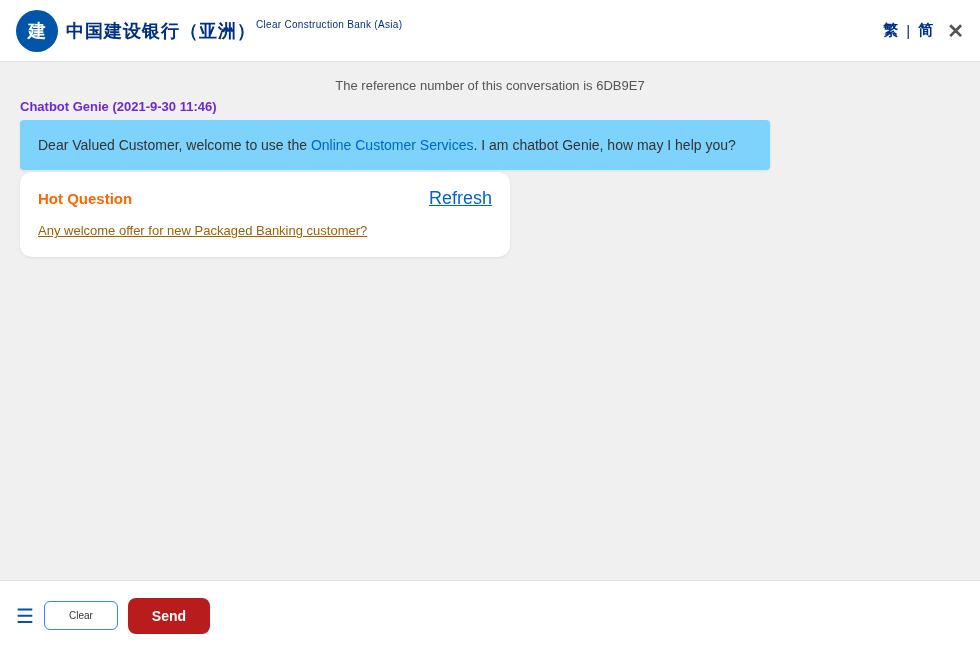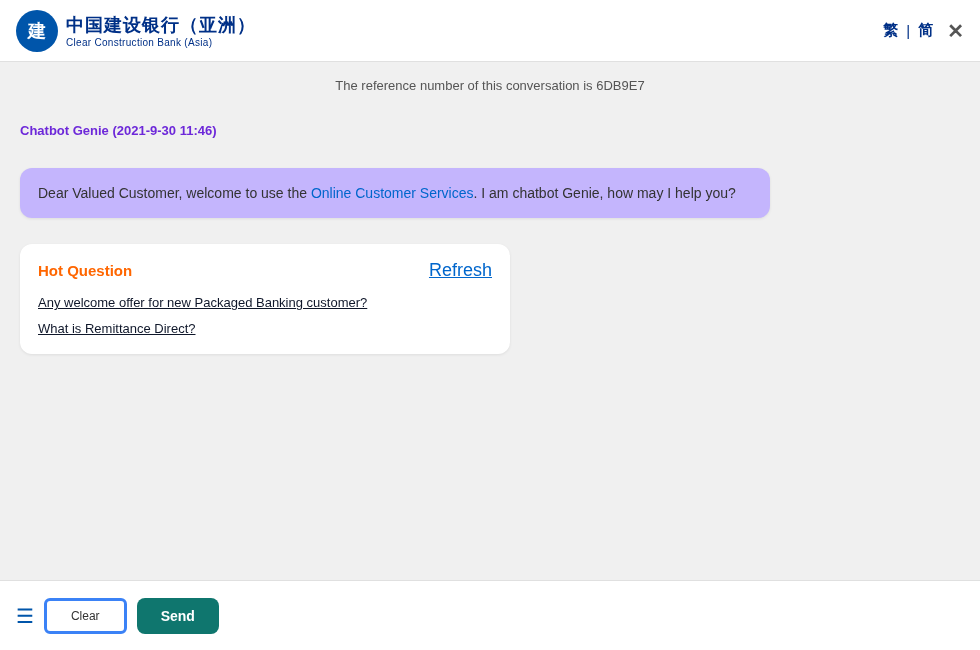--- a/index.html
+++ b/index.html
@@ -28,21 +28,21 @@
       display: flex;
       align-items: center;
       gap: 8px;
     }
     .logo-icon {
       width: 42px;
       height: 42px;
     }
     .logo-text {
       display: flex;
-      flex-direction: column;
+      flex-direction: row;
     }
     .logo-cn {
       font-size: 18px;
       font-weight: bold;
       color: #003087;
       letter-spacing: 1px;
     }
     .logo-en {
       font-size: 10px;
       color: #003087;
@@ -82,21 +82,21 @@
       overflow: hidden;
       position: relative;
     }
 
     .chat-scroll {
       flex: 1;
       overflow-y: auto;
       padding: 16px 20px;
       display: flex;
       flex-direction: column;
-      gap: 26px;
+      gap: 2px;
     }
 
     
     .chat-scroll::-webkit-scrollbar { width: 8px; }
     .chat-scroll::-webkit-scrollbar-track { background: #e8e8e8; }
     .chat-scroll::-webkit-scrollbar-thumb { background: #ccc; border-radius: 4px; }
 
     .reference-text {
       text-align: center;
       color: #555;
@@ -105,22 +105,22 @@
     }
 
     .chatbot-label {
       color: #6d28d9;
       font-size: 13px;
       font-weight: bold;
       margin-bottom: 4px;
     }
 
     .message-bubble {
-      background: #c4b5fd;
-      border-radius: 12px;
+      background: #7dd3fc;
+      border-radius: 4px;
       padding: 14px 18px;
       max-width: 750px;
       font-size: 14px;
       color: #333;
       line-height: 1.6;
       box-shadow: 0 1px 3px rgba(0,0,0,0.08);
     }
     .message-bubble .highlight {
       color: #0066cc;
     }
@@ -149,21 +149,21 @@
       font-size: 18px;
       cursor: pointer;
       text-decoration: underline;
     }
     .hot-question-list {
       display: flex;
       flex-direction: column;
       gap: 6px;
     }
     .hot-question-link {
-      color: #0f172a;
+      color: #a16207;
       font-size: 13px;
       cursor: pointer;
       text-decoration: underline;
       line-height: 1.5;
     }
 
     
     .input-area {
       background: #fff;
       border-top: 1px solid #e0e0e0;
@@ -187,31 +187,31 @@
       border: none;
       outline: none;
       font-size: 14px;
       color: #333;
       background: transparent;
       padding: 4px 0;
     }
 
     .clear-btn {
       background: #fff;
-      border: 3px solid #3b82f6;
+      border: 1px solid #3b82f6;
       color: #333;
-      font-size: 12px;
+      font-size: 10px;
       padding: 8px 24px;
       border-radius: 6px;
       cursor: pointer;
       flex-shrink: 0;
     }
 
     .send-btn {
-      background: #0f766e;
+      background: #b91c1c;
       color: #fff;
       border: none;
       font-size: 14px;
       padding: 10px 24px;
       border-radius: 8px;
       cursor: pointer;
       flex-shrink: 0;
       font-weight: bold;
     }
   </style>
@@ -249,21 +249,20 @@
       <span>Dear Valued Customer, welcome to use the </span><span class="highlight">Online Customer Services</span><span>. I am chatbot Genie, how may I help you?</span>
     </div>
 
     <div class="hot-question-card">
       <div class="hot-question-header">
         <span class="hot-question-title">Hot Question</span>
         <span class="refresh-btn">Refresh</span>
       </div>
       <div class="hot-question-list">
         <a class="hot-question-link">Any welcome offer for new Packaged Banking customer?</a>
-        <a class="hot-question-link">What is Remittance Direct?</a>
       </div>
     </div>
 
   </div>
 </div>
 
 <div class="input-area">
   <span class="menu-icon">☰</span>
   <button class="clear-btn">Clear</button>
   <button class="send-btn">Send</button>

